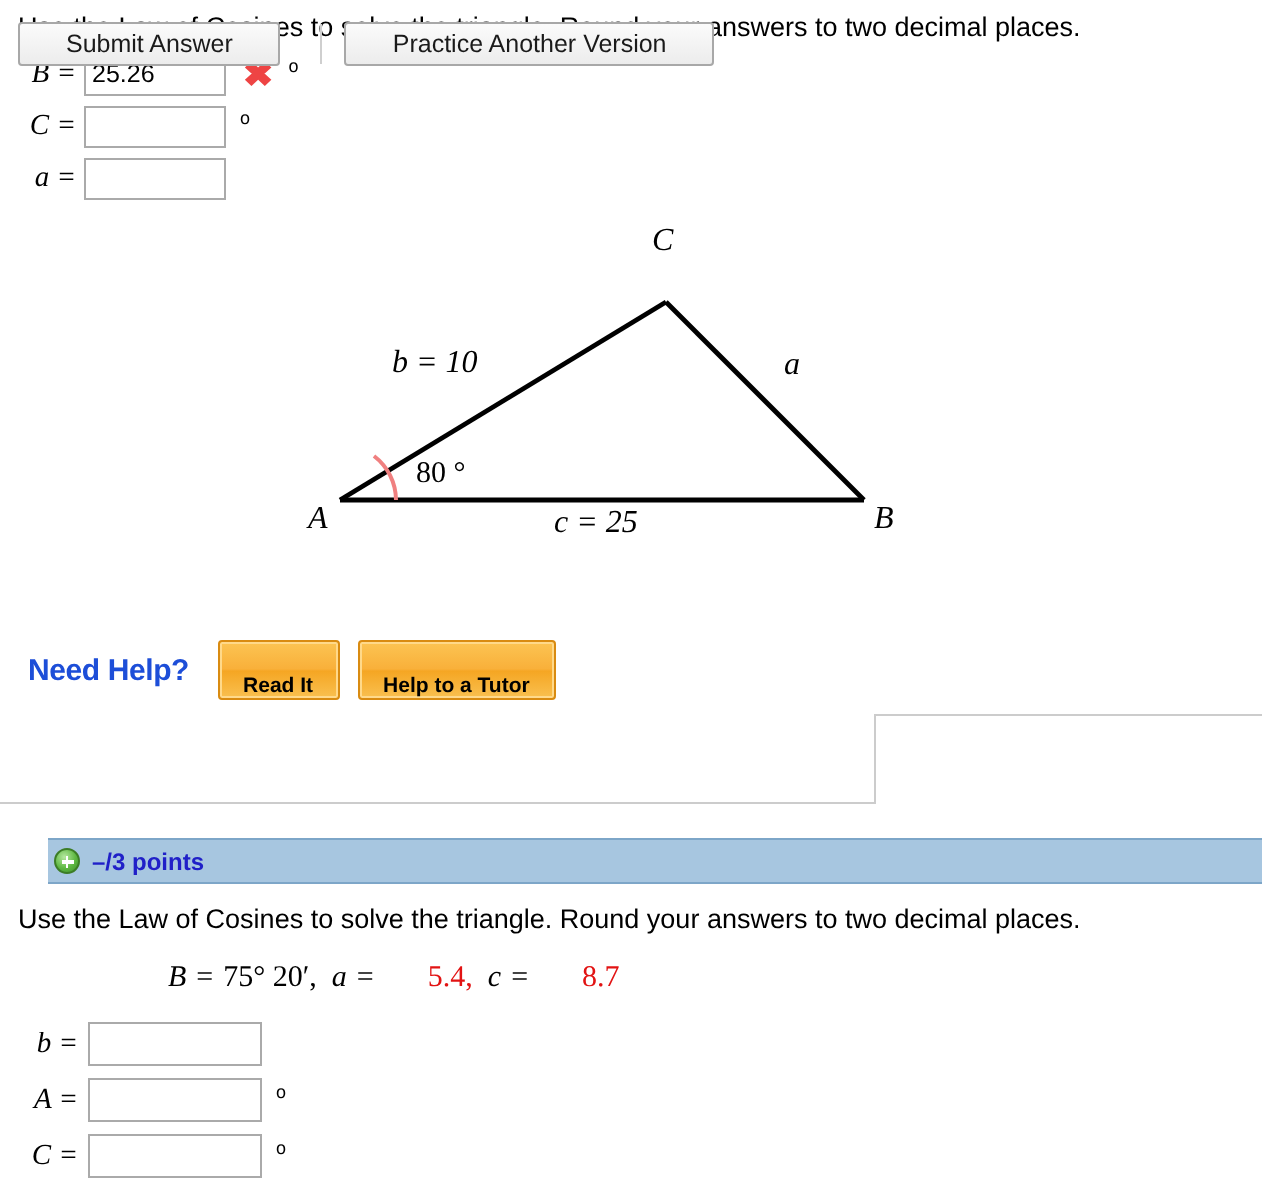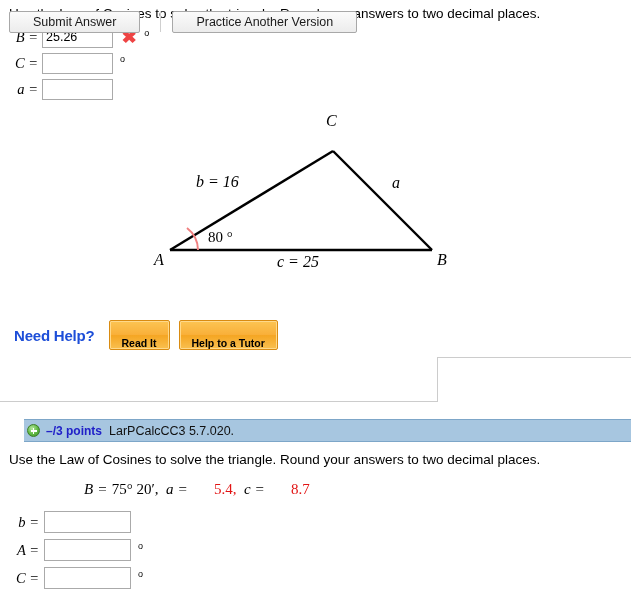--- a/index.html
+++ b/index.html
@@ -271,21 +271,21 @@
 
     <line x1="40" y1="138" x2="302" y2="138" stroke="#000000" stroke-width="2.4"></line>
     <line x1="40" y1="138" x2="203" y2="39" stroke="#000000" stroke-width="2.4"></line>
     <line x1="203" y1="39" x2="302" y2="138" stroke="#000000" stroke-width="2.4"></line>
 
     <path d="M 68 138 A 28 28 0 0 0 57 116" fill="none" stroke="#f08080" stroke-width="2"></path>
   </svg>
   <span class="fig-label" style="left:196px; top:0px;">C</span>
   <span class="fig-label" style="left:24px;  top:139px;">A</span>
   <span class="fig-label" style="left:307px; top:139px;">B</span>
-  <span class="fig-label" style="left:66px;  top:61px;">b = 16</span>
+  <span class="fig-label" style="left:66px;  top:61px;">b = 10</span>
   <span class="fig-label" style="left:262px; top:62px;">a</span>
   <span class="fig-label" style="left:147px; top:141px;">c = 25</span>
   <span class="fig-label upright" style="left:78px; top:117px; font-size:15px;">80 °</span>
 </div>
 
 <div id="need-help-bar">
   <span id="need-help-label">Need Help?</span>
   <div class="help-btn">Read It</div>
   <div class="help-btn">Help to a Tutor</div>
 </div>
@@ -295,21 +295,20 @@
 <div id="action-buttons">
   <div class="action-btn">Submit Answer</div>
   <div class="btn-gap"></div>
   <div class="vert-sep"></div>
   <div class="action-btn">Practice Another Version</div>
 </div>
 
 <div id="points-banner">
   <span id="expand-icon"></span>
   <span id="points-value">–/3 points</span>
-  <span id="points-ref">LarPCalcCC3 5.7.020.</span>
 </div>
 
 <div id="prompt-2" class="prompt">Use the Law of Cosines to solve the triangle. Round your answers to two decimal places.</div>
 
 <div id="given-2">
   <span class="gi">B</span><span style="margin:0 5px;">=</span><span>75° 20′,</span>&nbsp;&nbsp;<span class="gi">a</span><span style="margin:0 5px;">=</span><span class="red">5.4,</span>&nbsp;&nbsp;<span class="gi">c</span><span style="margin:0 5px;">=</span><span class="red">8.7</span>
 </div>
 
 <div id="answers-2">
   <div class="answer-row">

